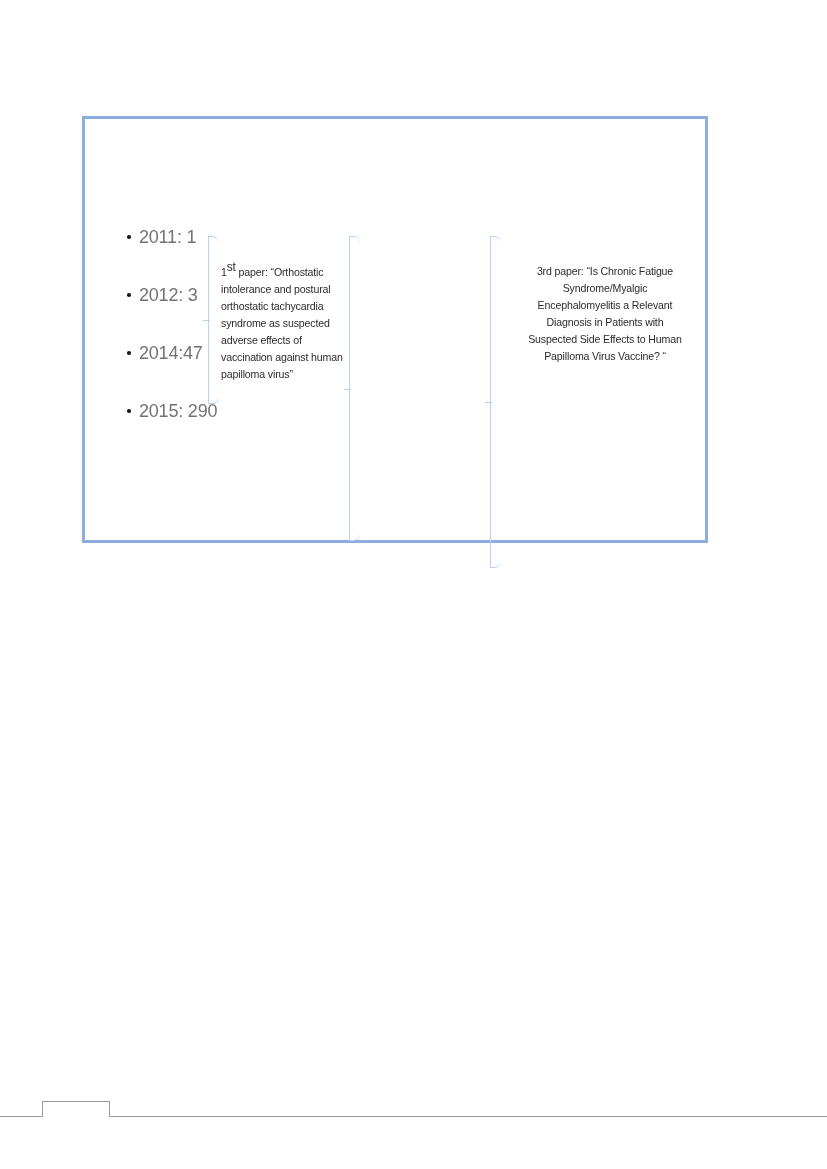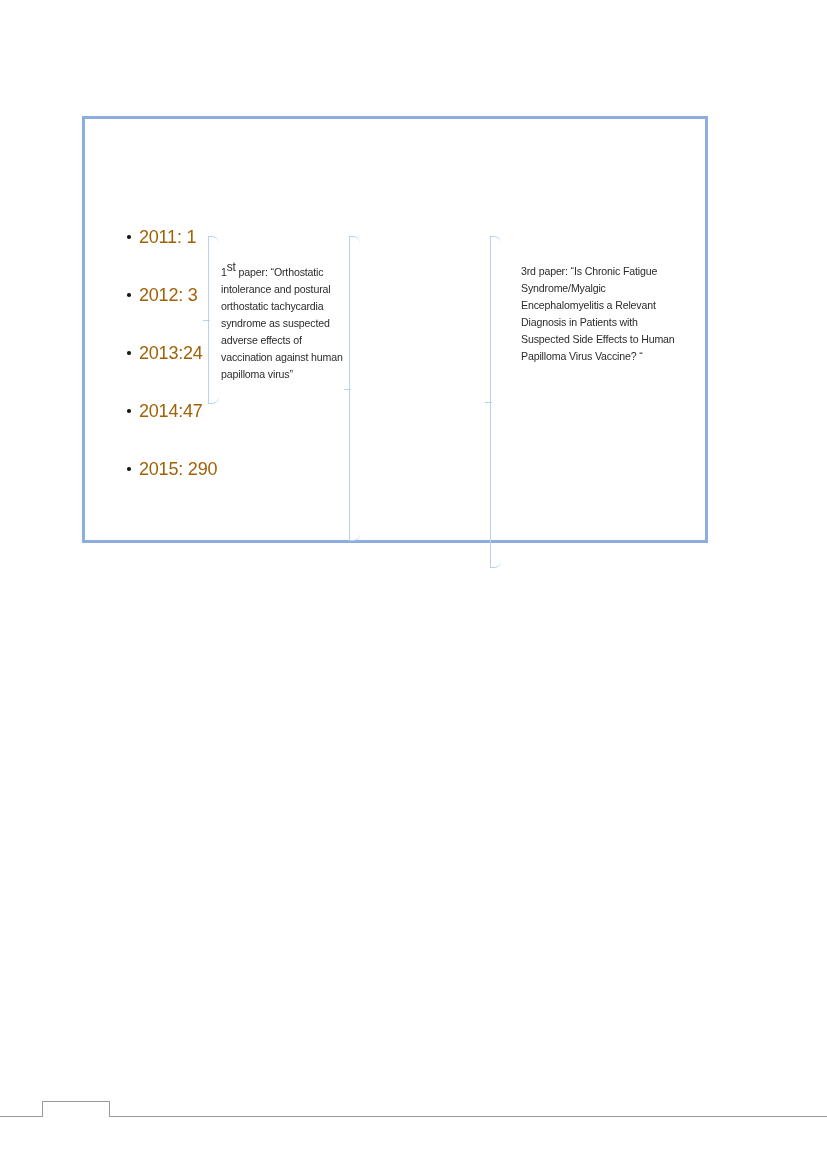--- a/index.html
+++ b/index.html
@@ -37,21 +37,21 @@
     padding: 0;
     list-style: none;
   }
   .year-item {
     position: relative;
     padding-left: 14px;
     margin: 0;
     height: 58px;
     font-size: 18px;
     line-height: 20px;
-    color: #a16207;
+    color: #737373;
     letter-spacing: -0.2px;
     font-weight: 400;
   }
   .year-item .bullet {
     position: absolute;
     left: 2px;
     top: 8px;
     width: 3.5px;
     height: 3.5px;
     background: #1a1a1a;
@@ -99,21 +99,21 @@
   
   .paper-block {
     position: absolute;
     font-size: 10.6px;
     line-height: 17px;
     color: #2b2b2b;
     letter-spacing: -0.15px;
   }
   #paper-1 { left: 136px; top: 145px; width: 132px; }
   #paper-2 { left: 289px; top: 145px; width: 118px; }
-  #paper-3 { left: 436px; top: 144px; width: 168px; }
+  #paper-3 { left: 436px; top: 144px; width: 168px; text-align: center; }
 
   .paper-block sup {
     font-size: 12px;
     vertical-align: super;
     line-height: 0;
   }
 
   
   #footer-rule {
     position: absolute;
@@ -144,24 +144,20 @@
     <li class="year-item">
       <span class="bullet"></span>
       <span>2011: 1</span>
     </li>
     <li class="year-item">
       <span class="bullet"></span>
       <span>2012: 3</span>
     </li>
     <li class="year-item">
       <span class="bullet"></span>
-      <span>2013:24</span>
-    </li>
-    <li class="year-item">
-      <span class="bullet"></span>
       <span>2014:47</span>
     </li>
     <li class="year-item">
       <span class="bullet"></span>
       <span>2015: 290</span>
     </li>
   </ul>
 
   <div class="brace" id="brace-1">
     <span class="b-top"></span>

